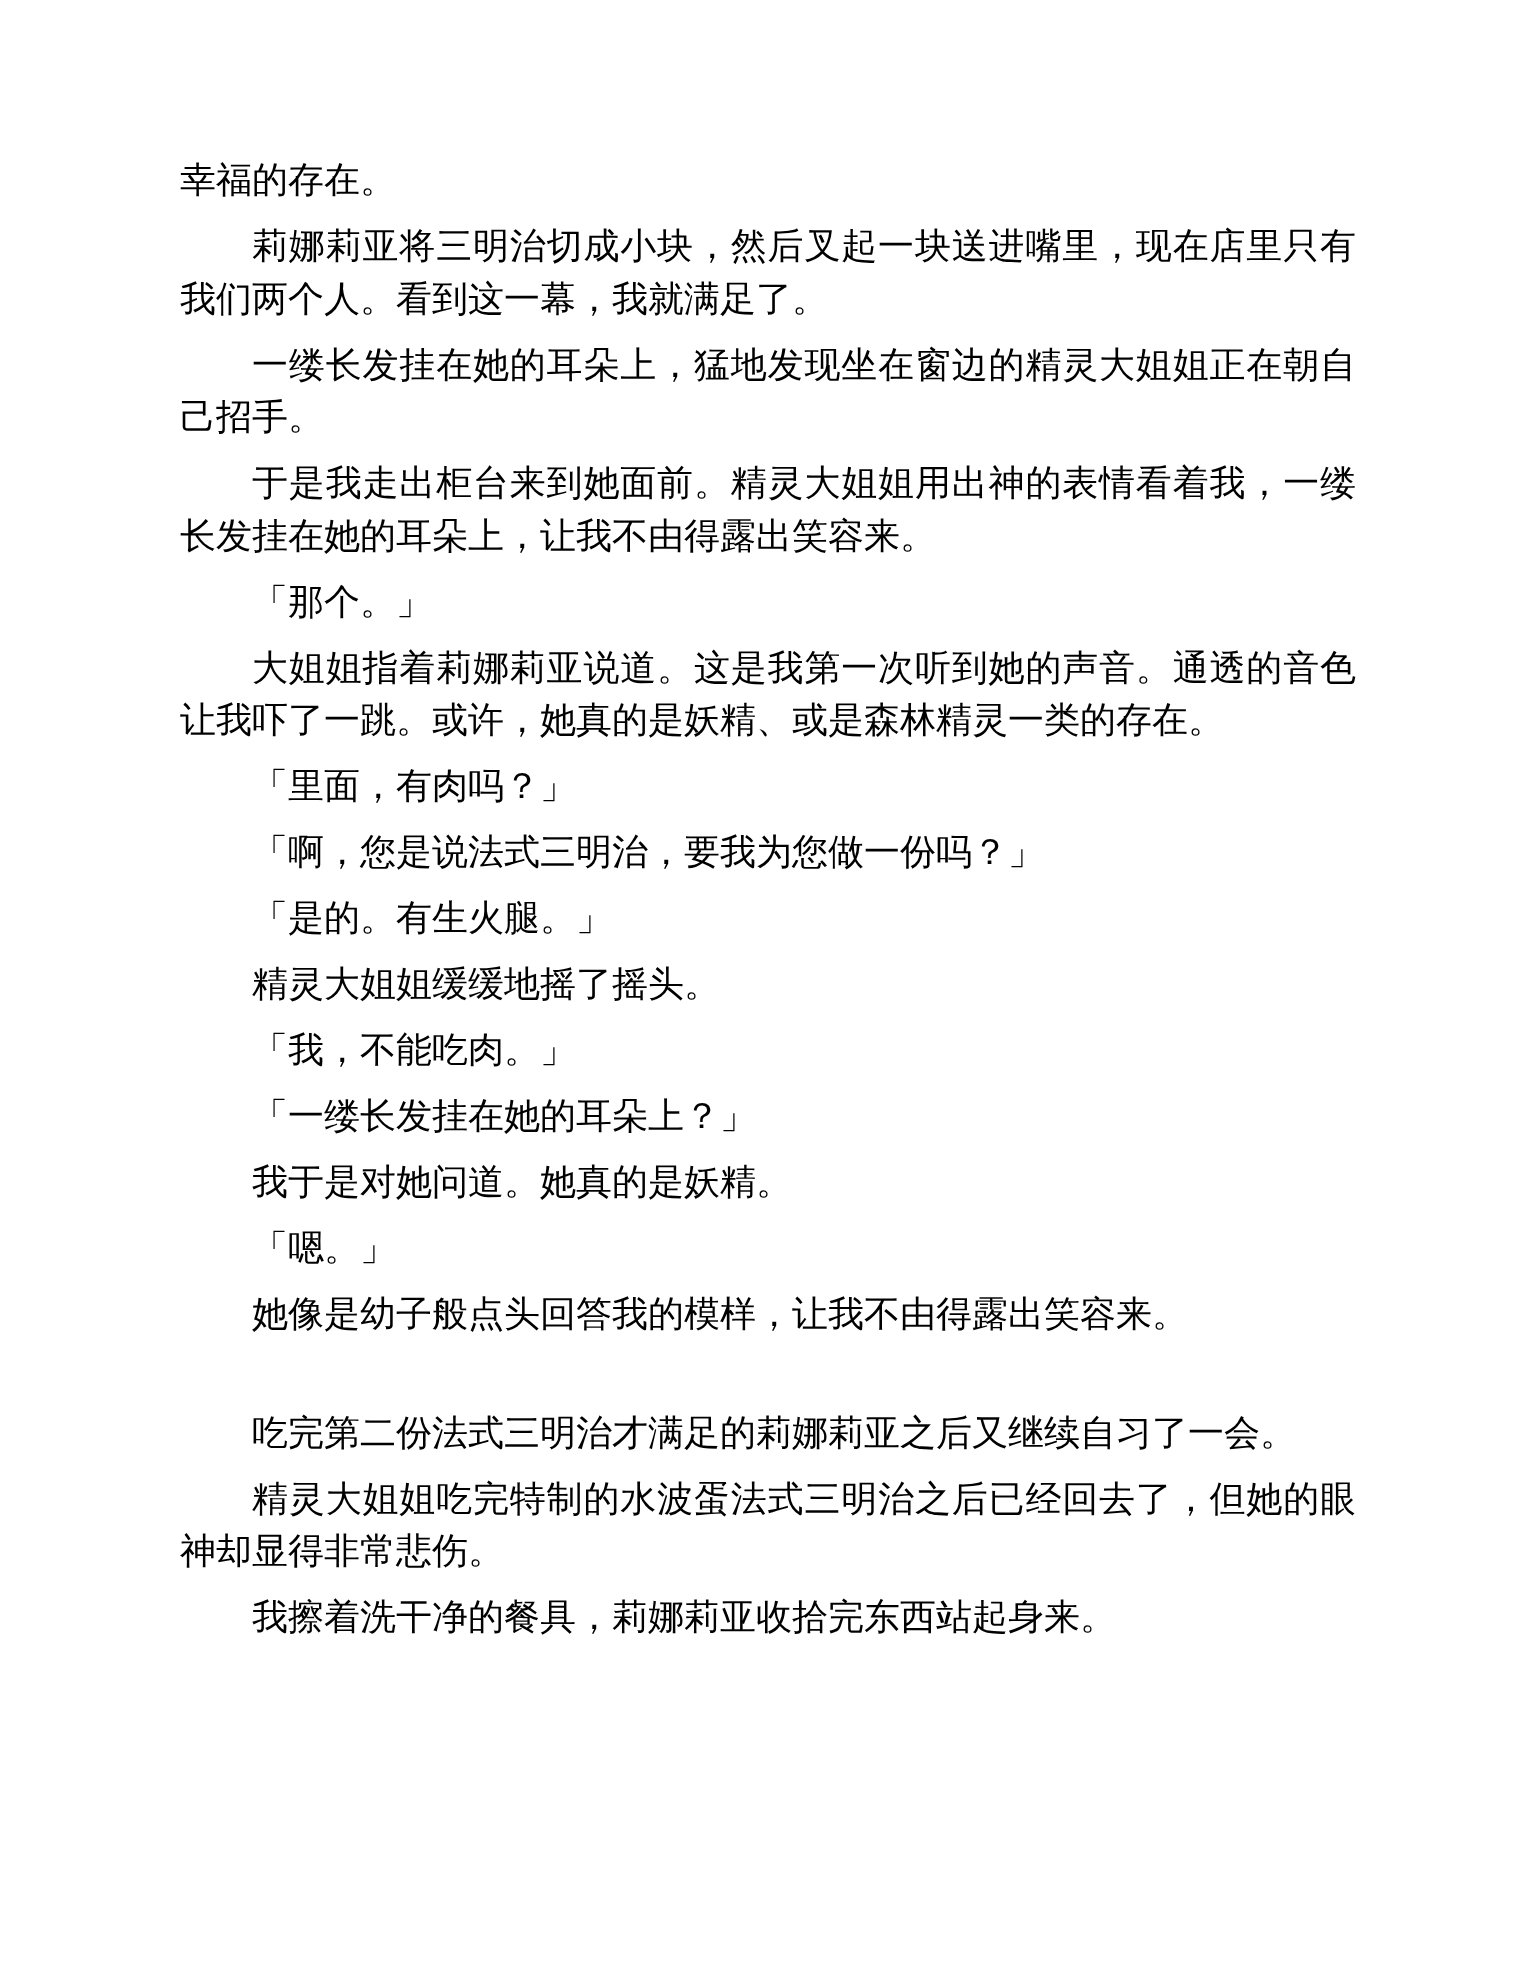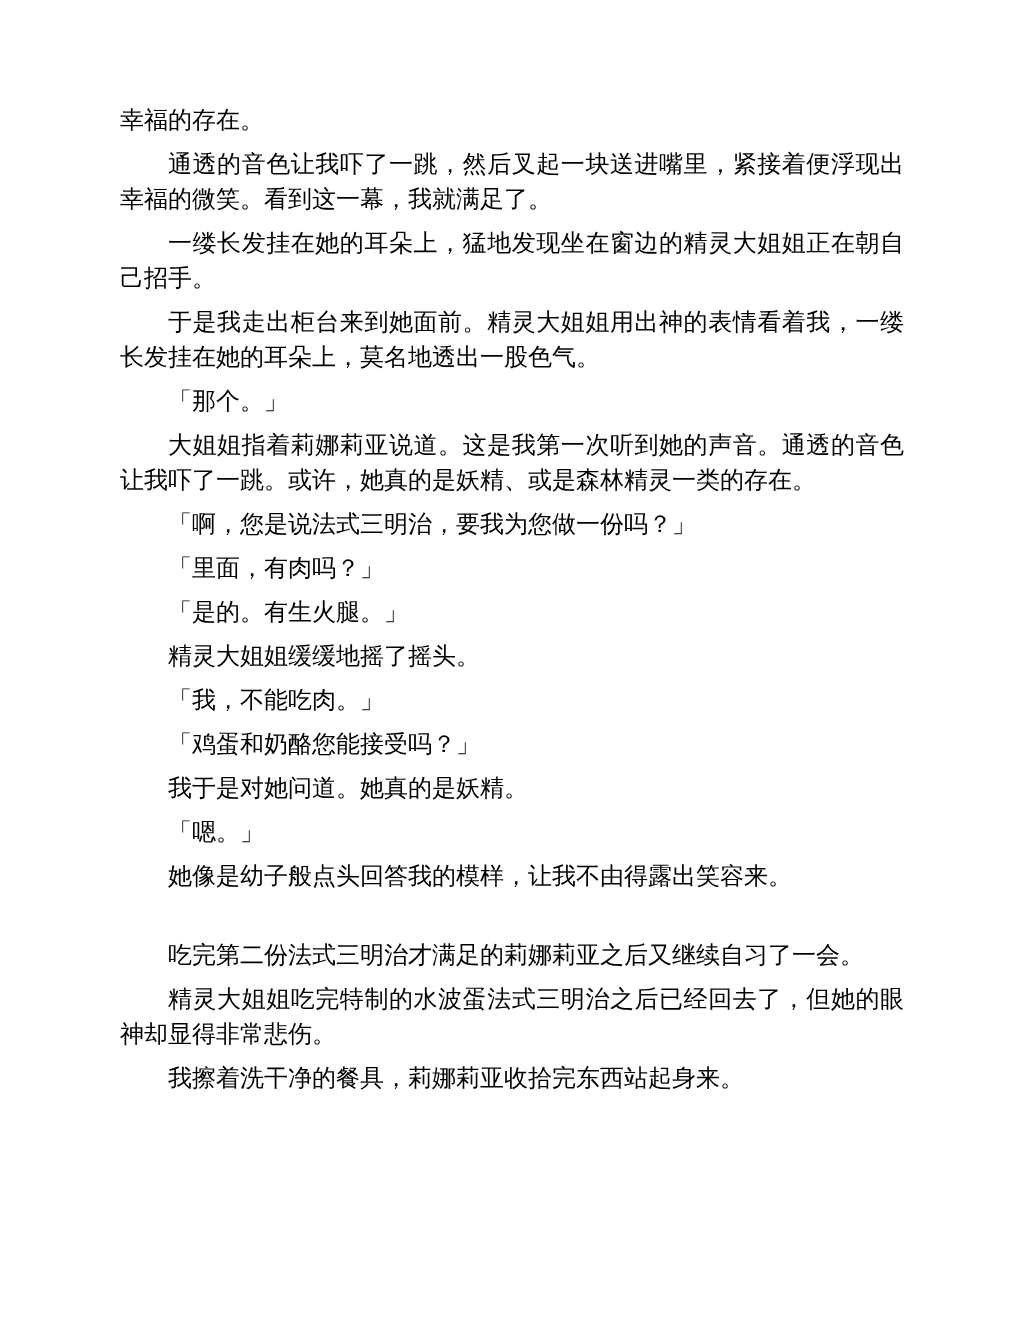--- a/index.html
+++ b/index.html
@@ -44,31 +44,31 @@
   .section-break {
     height: 35px;
   }
 </style>
 </head>
 <body>
 
 <div class="doc-page">
   <div class="text-block">
     <p class="no-indent">幸福的存在。</p>
-    <p>通透的音色让我吓了一跳，然后叉起一块送进嘴里，紧接着便浮现出幸福的微笑。看到这一幕，我就满足了。</p>
+    <p>莉娜莉亚将三明治切成小块，然后叉起一块送进嘴里，现在店里只有我们两个人。看到这一幕，我就满足了。</p>
     <p>一缕长发挂在她的耳朵上，猛地发现坐在窗边的精灵大姐姐正在朝自己招手。</p>
-    <p>于是我走出柜台来到她面前。精灵大姐姐用出神的表情看着我，一缕长发挂在她的耳朵上，莫名地透出一股色气。</p>
+    <p>于是我走出柜台来到她面前。精灵大姐姐用出神的表情看着我，一缕长发挂在她的耳朵上，让我不由得露出笑容来。</p>
     <p>「那个。」</p>
     <p>大姐姐指着莉娜莉亚说道。这是我第一次听到她的声音。通透的音色让我吓了一跳。或许，她真的是妖精、或是森林精灵一类的存在。</p>
+    <p>「里面，有肉吗？」</p>
     <p>「啊，您是说法式三明治，要我为您做一份吗？」</p>
-    <p>「里面，有肉吗？」</p>
     <p>「是的。有生火腿。」</p>
     <p>精灵大姐姐缓缓地摇了摇头。</p>
     <p>「我，不能吃肉。」</p>
-    <p>「鸡蛋和奶酪您能接受吗？」</p>
+    <p>「一缕长发挂在她的耳朵上？」</p>
     <p>我于是对她问道。她真的是妖精。</p>
     <p>「嗯。」</p>
     <p>她像是幼子般点头回答我的模样，让我不由得露出笑容来。</p>
     <div class="section-break"></div>
     <p>吃完第二份法式三明治才满足的莉娜莉亚之后又继续自习了一会。</p>
     <p>精灵大姐姐吃完特制的水波蛋法式三明治之后已经回去了，但她的眼神却显得非常悲伤。</p>
     <p>我擦着洗干净的餐具，莉娜莉亚收拾完东西站起身来。</p>
   </div>
 </div>
 

